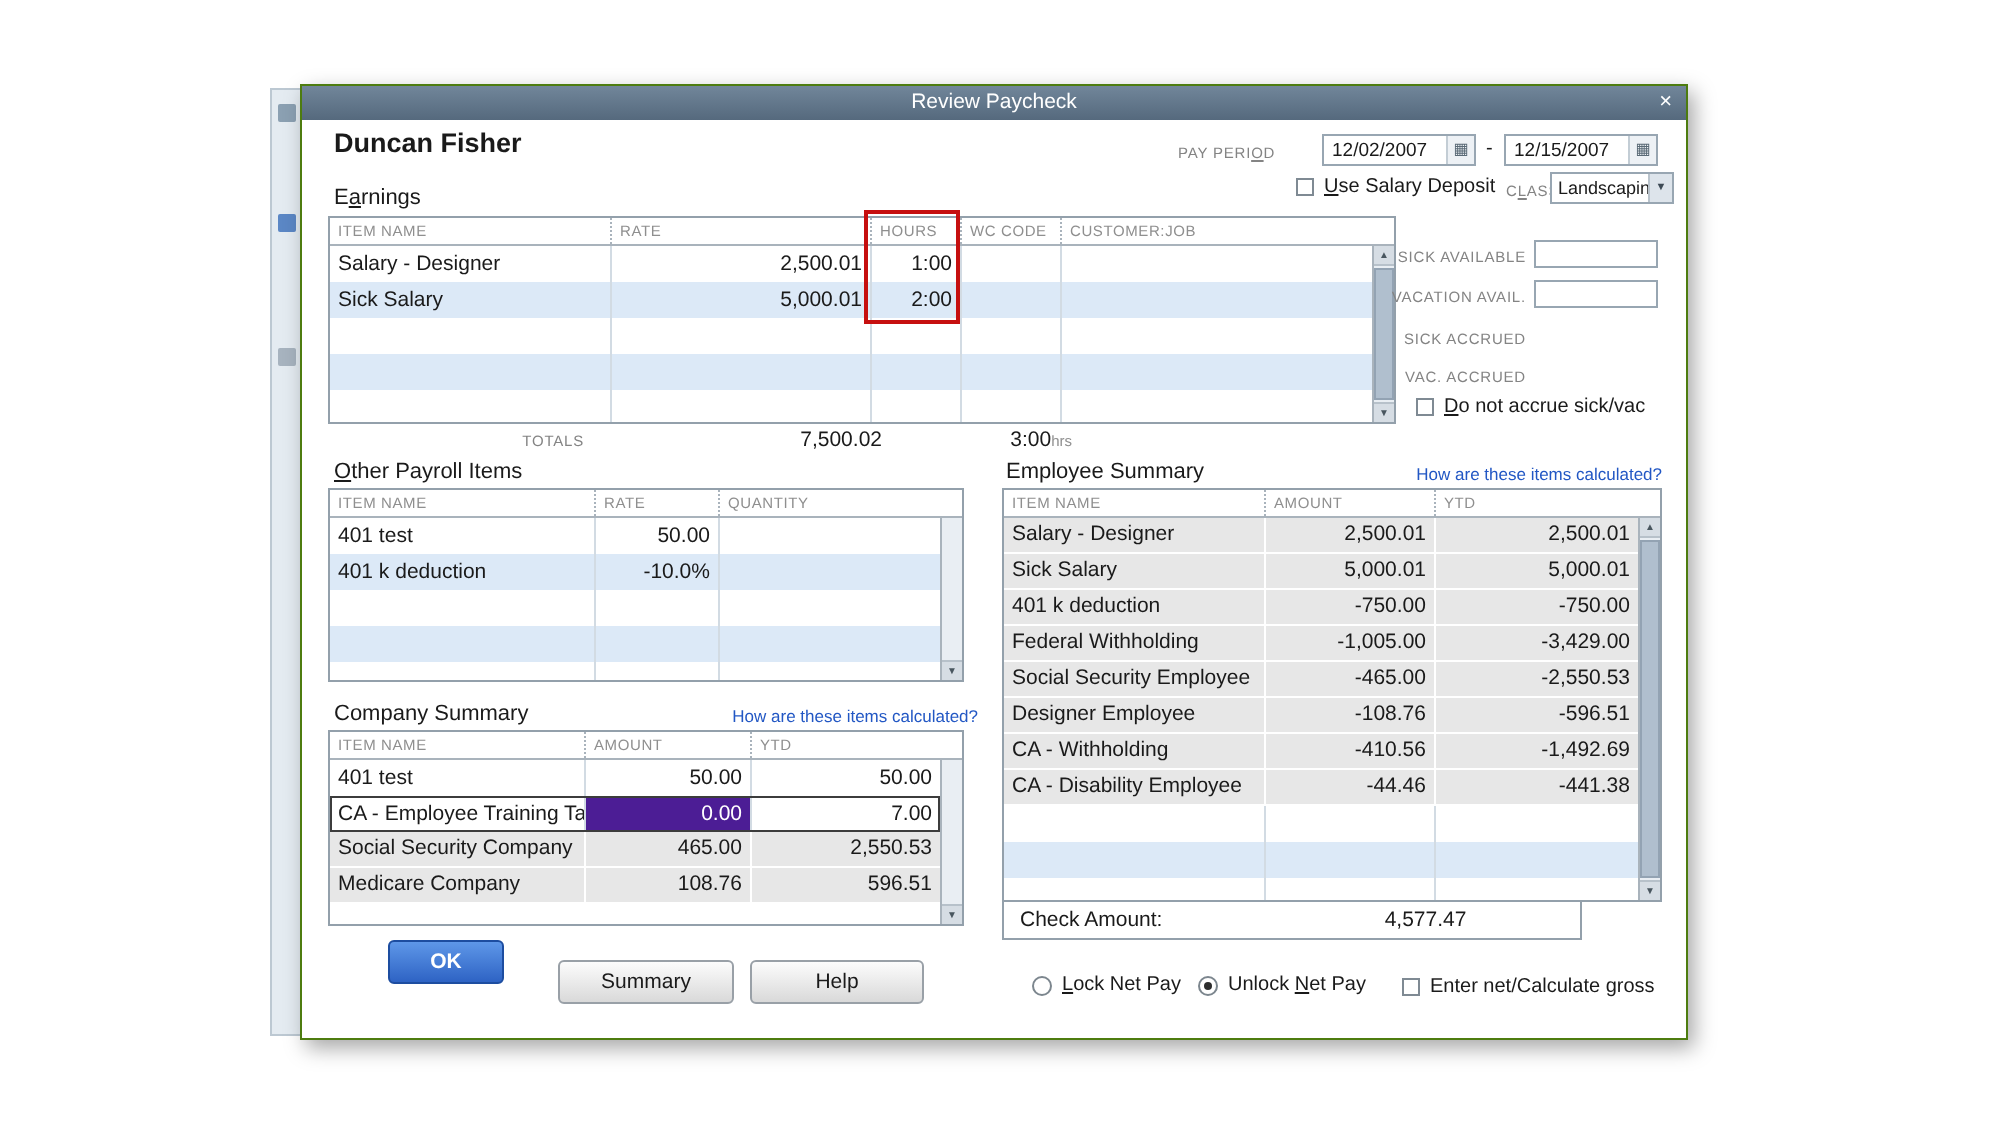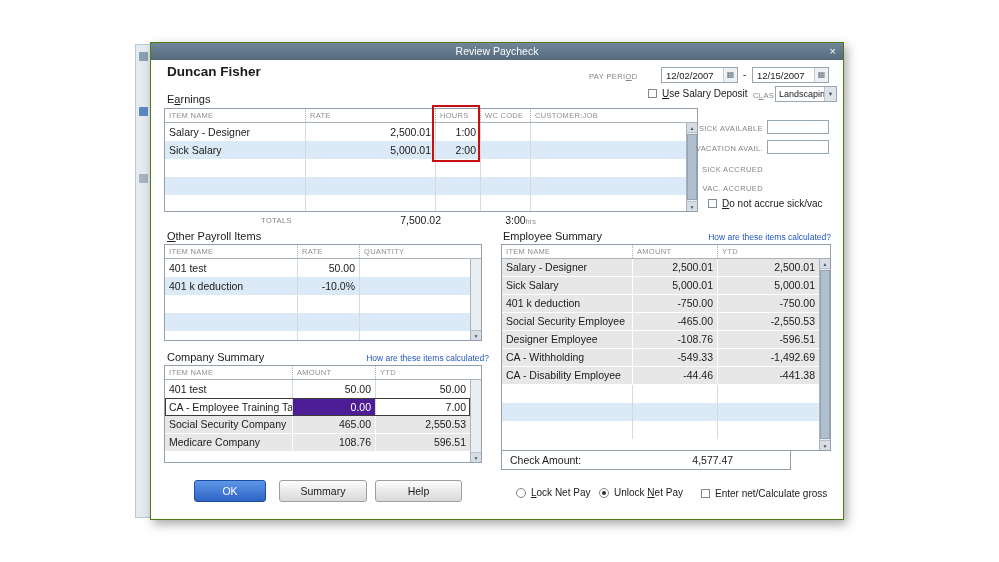--- a/index.html
+++ b/index.html
@@ -81,21 +81,21 @@
 
 .emph{left:352px;top:187px}
 .emplink{left:470px;top:189px;width:210px;text-align:right;font-size:8.5px;color:#2257c4}
 .empt{left:350px;top:201px;width:330px;height:207px}
 .s1{width:130px}.s2{width:85px}.s3{flex:1}
 .chkamt{left:350px;top:408px;width:290px;height:19px;border:1px solid #93a0ab;border-top:none;display:flex;align-items:center;font-size:10.5px;background:#fff}
 .chkamt .l{padding-left:8px}
 .chkamt .v{width:152px;text-align:right}
 
 .btn{height:22px;font-size:10.5px;text-align:center;line-height:20px;border-radius:3px}
-.okb{left:43px;top:437px;width:72px;background:linear-gradient(#5e97e8,#2e63c4);border:1px solid #1d4da0;color:#fff;font-weight:normal}
+.okb{left:43px;top:427px;width:58px;background:linear-gradient(#5e97e8,#2e63c4);border:1px solid #1d4da0;color:#fff;font-weight:bold}
 .cancelb{left:128px;top:437px;width:88px;background:linear-gradient(#fcfcfc,#d9d9d9);border:1px solid #99a0a7}
 .helpb{left:224px;top:437px;width:87px;background:linear-gradient(#fcfcfc,#d9d9d9);border:1px solid #99a0a7}
 
 .rad{width:10px;height:10px;border:1px solid #7c868e;border-radius:50%;background:#fff;position:relative;flex:0 0 auto}
 .rad.on::after{content:"";position:absolute;left:2px;top:2px;width:4px;height:4px;border-radius:50%;background:#2d2d2d}
 .fo1{left:365px;top:444px}.fo2{left:448px;top:444px}.fo3{left:550px;top:445px}
 </style>
 </head>
 <body>
 
@@ -305,32 +305,37 @@
           <div class="td s1">Sick Salary</div>
           <div class="td s2 num">5,000.01</div>
           <div class="td s3 num">5,000.01</div>
         </div>
         <div class="tr sumrow">
           <div class="td s1">401 k deduction</div>
           <div class="td s2 num">-750.00</div>
           <div class="td s3 num">-750.00</div>
         </div>
         <div class="tr sumrow">
+          <div class="td s1">Federal Withholding</div>
+          <div class="td s2 num">-1,005.00</div>
+          <div class="td s3 num">-3,429.00</div>
+        </div>
+        <div class="tr sumrow">
           <div class="td s1">Social Security Employee</div>
           <div class="td s2 num">-465.00</div>
           <div class="td s3 num">-2,550.53</div>
         </div>
         <div class="tr sumrow">
           <div class="td s1">Designer Employee</div>
           <div class="td s2 num">-108.76</div>
           <div class="td s3 num">-596.51</div>
         </div>
         <div class="tr sumrow">
           <div class="td s1">CA - Withholding</div>
-          <div class="td s2 num">-549.33</div>
+          <div class="td s2 num">-410.56</div>
           <div class="td s3 num">-1,492.69</div>
         </div>
         <div class="tr sumrow">
           <div class="td s1">CA - Disability Employee</div>
           <div class="td s2 num">-44.46</div>
           <div class="td s3 num">-441.38</div>
         </div>
         <div class="tr">
             <div class="td s1"></div>
             <div class="td s2"></div>

